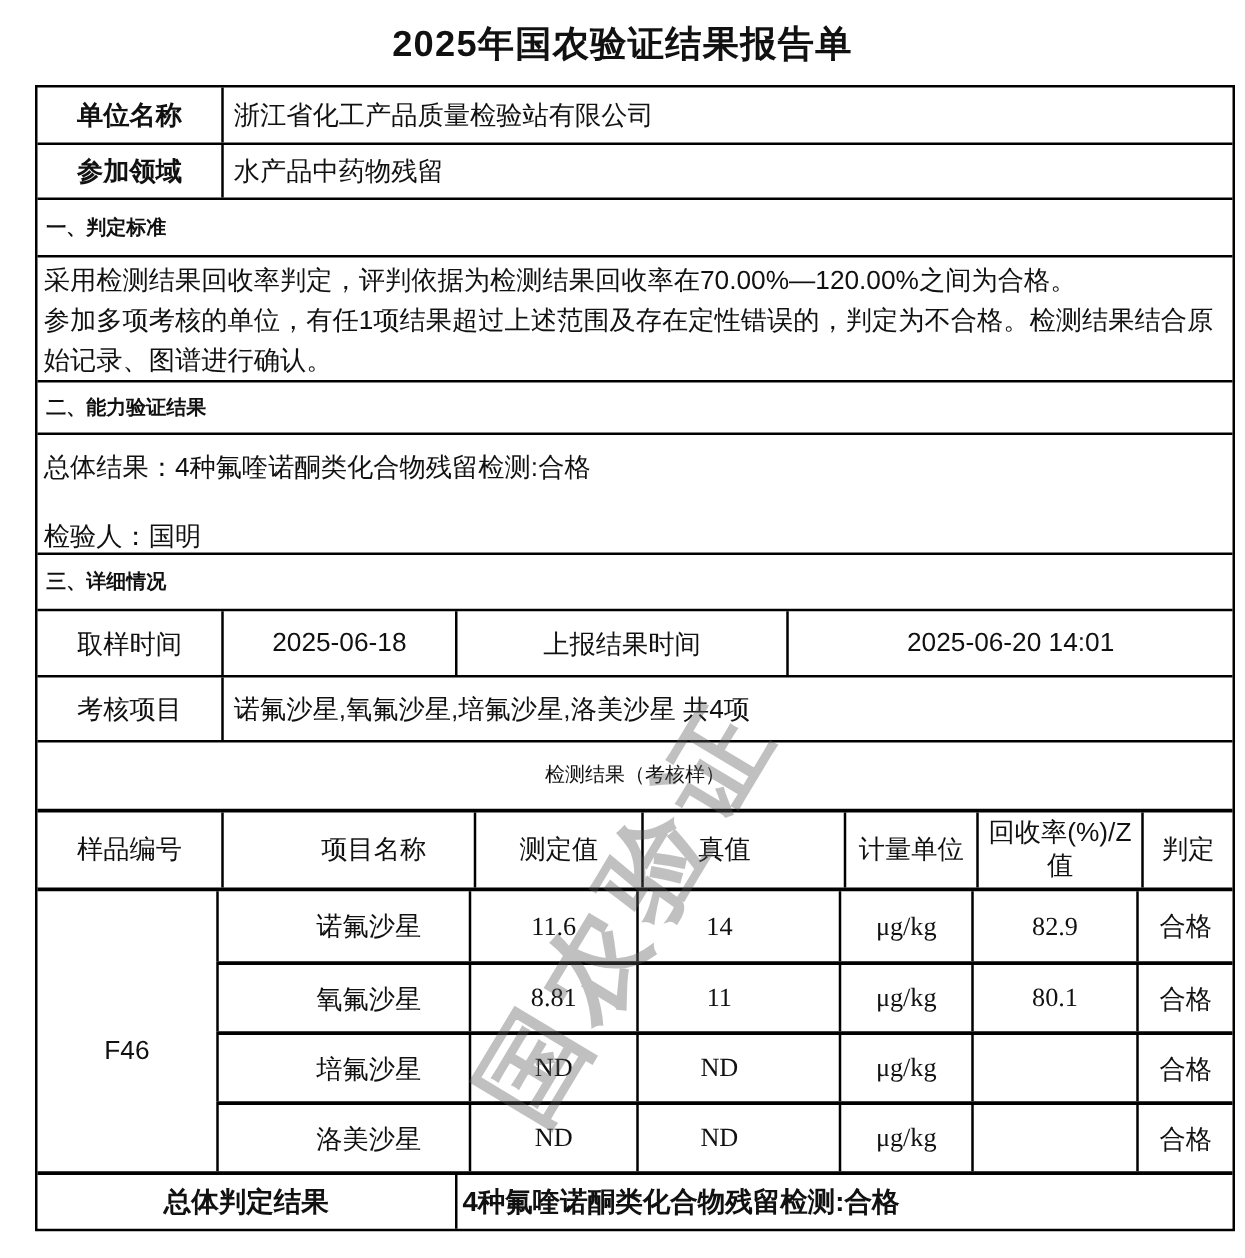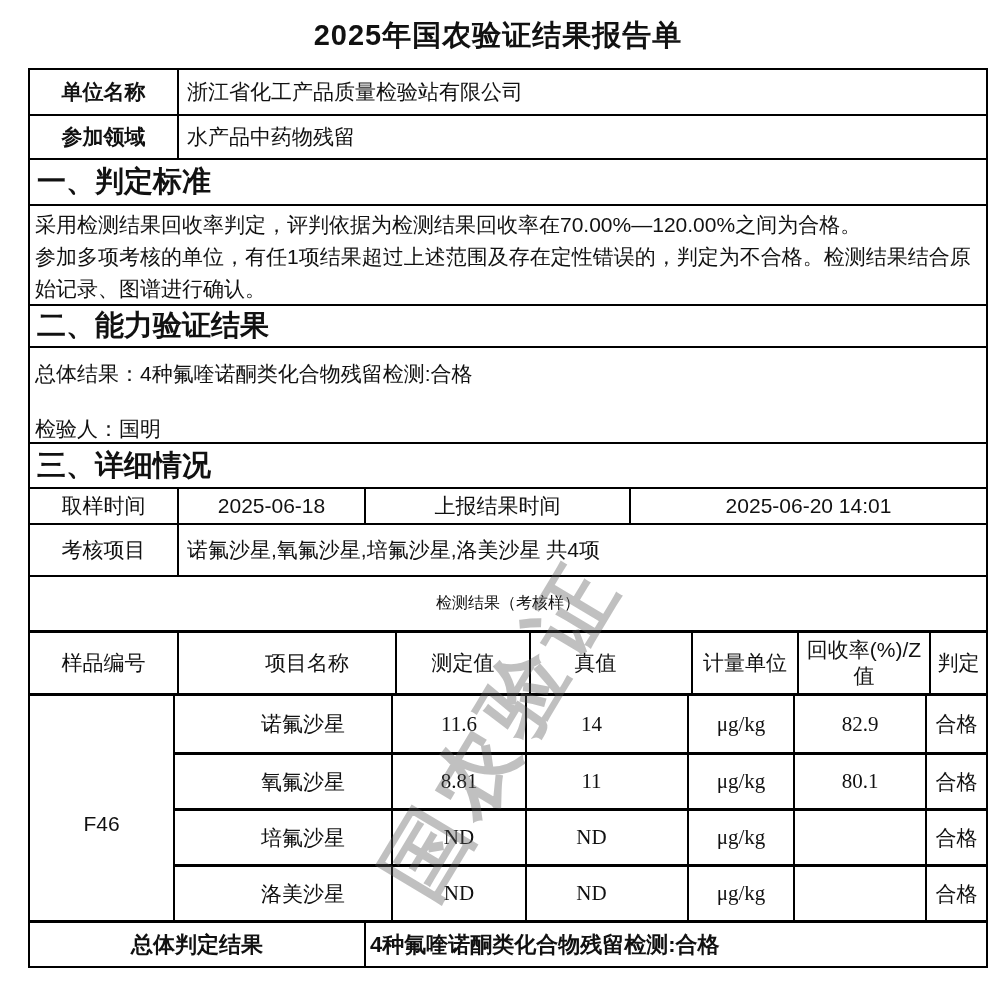--- a/index.html
+++ b/index.html
@@ -38,21 +38,21 @@
   .bold { font-weight: bold; }
   .pad { padding-left: 8px; }
 
   
   .h44 { height: 44px; }
   .w-label { width: 147px; }
   .grow { flex: 1 1 auto; }
 
   
   .sec-row { height: 46px; display: flex; align-items: center; border-top: 2px solid #000; }
-  .sec-row .sec-text { font-size: 29px; font-weight: bold; padding-left: 7px; }
+  .sec-row .sec-text { font-size: 16px; font-weight: bold; padding-left: 7px; }
   .h42 { height: 42px; }
   .h45 { height: 45px; }
 
   
   .para-row {
     border-top: 2px solid #000;
     height: 100px;
     padding: 3px 5px;
     font-size: 21px;
     line-height: 32px;
@@ -63,36 +63,36 @@
   .results-row {
     border-top: 2px solid #000;
     height: 96px;
     padding: 12px 5px 0 5px;
     font-size: 21px;
     overflow: hidden;
   }
   .results-row .line1 { margin-bottom: 27px; }
 
   
-  .h53 { height: 36px; }
+  .h53 { height: 53px; }
   .h52 { height: 52px; }
   .subtitle-row {
     border-top: 2px solid #000;
     height: 55px;
     display: flex; align-items: center; justify-content: center;
     font-size: 16px;
   }
   .w-c2 { width: 187px; }
   .w-c34 { width: 265px; }
 
   
   .detail-head { height: 63px; border-top: 3px solid #000; }
   .detail-head .cell { text-align: center; justify-content: center; line-height: 1.25; }
   .c1 { width: 147px; }
-  .c2 { width: 218px; padding-left: 40px; }
+  .c2 { width: 202px; padding-left: 40px; }
   .c3 { width: 134px; }
   .c4 { width: 131px; }
   .c5 { width: 106px; margin-left: 31px; }
   .c6 { width: 132px; }
   .c7 { flex: 1 1 auto; }
 
   .detail-body { display: flex; border-top: 3px solid #000; }
   .sample-col {
     width: 143px;
     display: flex; align-items: center; justify-content: center;

